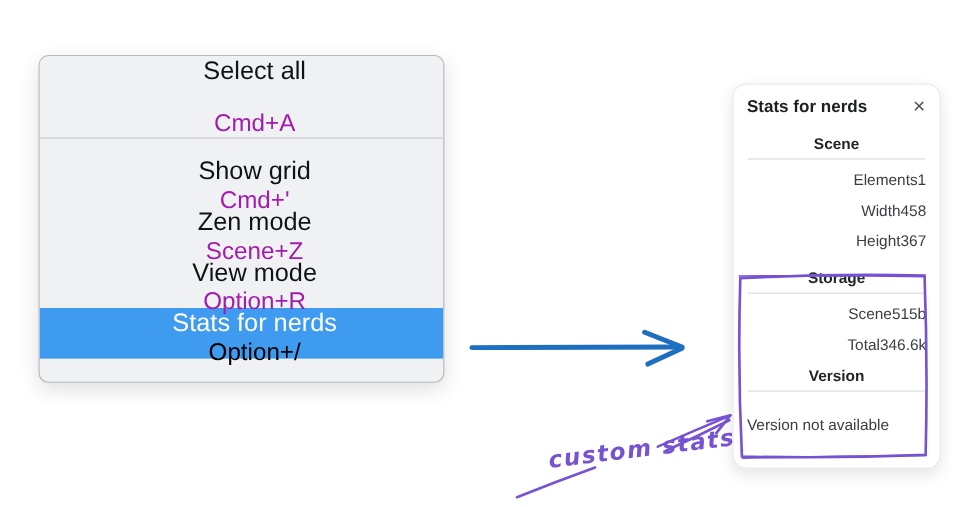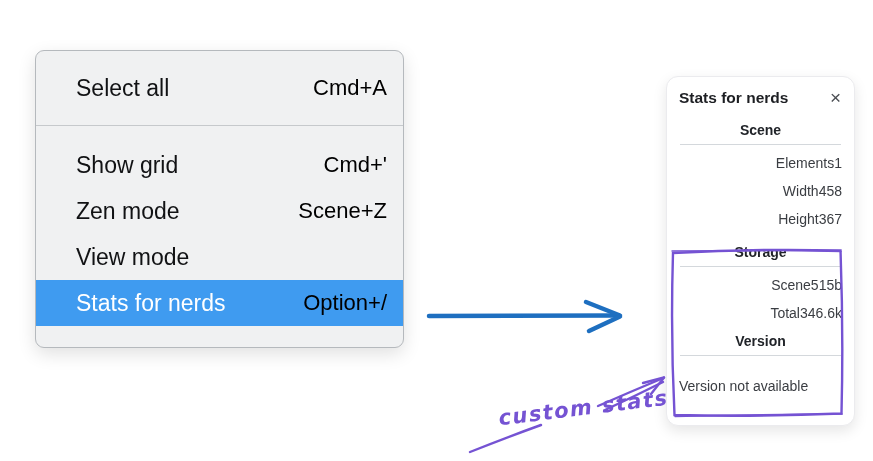--- a/index.html
+++ b/index.html
@@ -15,25 +15,26 @@
     box-shadow: 0 6px 18px rgba(0,0,0,0.12);
     font-size: 23px;
     color: #111214;
     overflow: hidden;
   }
   .menu-row {
     display: flex; justify-content: space-between; align-items: center;
     padding: 0 16px 0 40px;
     height: 46px;
     cursor: default;
+    flex-direction: column;
   }
   .menu-row.first { height: 74px; }
   .menu-divider { border: none; border-top: 1px solid #c6c9cc; }
   .menu-group { padding-top: 16px; }
-  .menu-shortcut { color: #000000; font-size: 22px; }
+  .menu-shortcut { color: #a21caf; font-size: 22px; }
   .menu-row.highlighted { background: #3f9bf0; color: #ffffff; }
   .menu-row.highlighted .menu-shortcut { color: #000000; }
 
   
   .stats-panel {
     position: absolute; left: 666px; top: 76px; width: 189px; height: 350px;
     background: #ffffff;
     border: 1px solid #ebebee;
     border-radius: 12px;
     box-shadow: 0 5px 14px rgba(0,0,0,0.10);
@@ -75,20 +76,21 @@
     <div class="menu-row">
       <span>Show grid</span>
       <span class="menu-shortcut">Cmd+'</span>
     </div>
     <div class="menu-row">
       <span>Zen mode</span>
       <span class="menu-shortcut">Scene+Z</span>
     </div>
     <div class="menu-row">
       <span>View mode</span>
+      <span class="menu-shortcut">Option+R</span>
     </div>
     <div class="menu-row highlighted">
       <span>Stats for nerds</span>
       <span class="menu-shortcut">Option+/</span>
     </div>
   </div>
 </div>
 
 <div class="stats-panel">
   <div class="stats-header">

